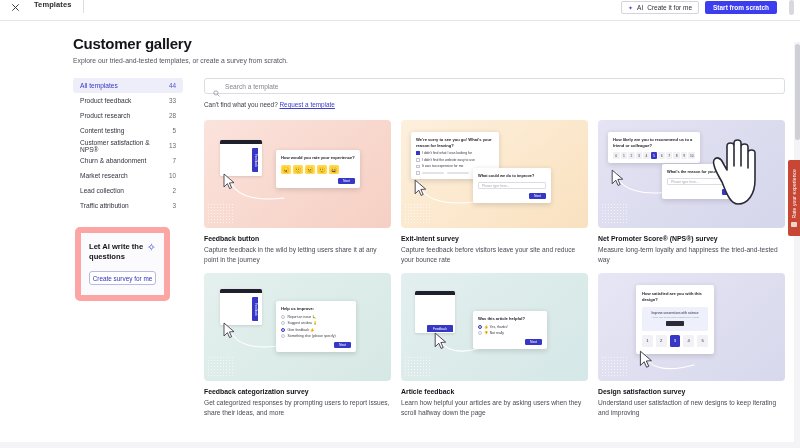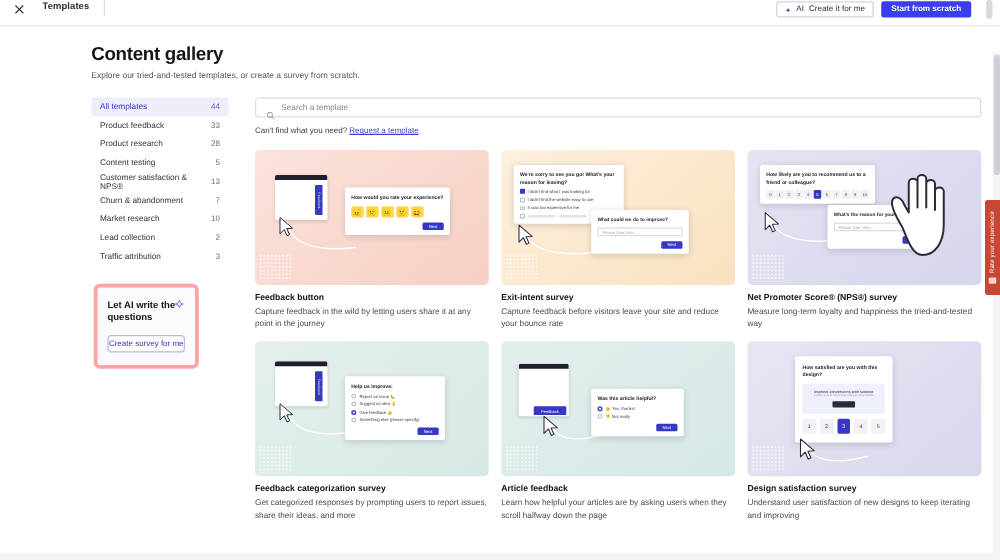--- a/index.html
+++ b/index.html
@@ -68,22 +68,22 @@
     display: flex; align-items: center; justify-content: space-between;
     height: 15px; padding: 0 7px 0 7px;
     font-size: 6.6px; color: #33333c; border-radius: 3px;
   }
   .cat-item.active { background: #eeeefb; color: #3636c4; font-weight: 400; }
   .cat-count { font-size: 6.4px; color: #6a6a74; }
   .cat-item.active .cat-count { color: #5656c8; }
 
   .ai-card {
     margin-top: 14px; margin-left: 2px;
-    width: 84px;
-    border: 3px solid #fca5a5; border-radius: 5px;
+    width: 95px;
+    border: 6px solid #fca5a5; border-radius: 5px;
     background: #fbfbfe;
     padding: 9px 8px 10px 8px;
     position: relative;
   }
   .ai-card-title {
     font-size: 7.6px; font-weight: 700; line-height: 1.32; color: #14141a;
     width: 74px;
   }
   .ai-spark {
     position: absolute; top: 9px; right: 8px;
@@ -259,21 +259,21 @@
       <span>Create it for me</span>
     </div>
     <div class="btn-primary">Start from scratch</div>
     <div class="tb-scroll"></div>
   </div>
 </div>
 
 <div class="page">
 
   <div class="page-head">
-    <div class="page-title">Content gallery</div>
+    <div class="page-title">Customer gallery</div>
     <div class="page-sub">Explore our tried-and-tested templates, or create a survey from scratch.</div>
   </div>
 
   <div class="body-wrap">
 
     <div class="sidebar">
       <div class="cat-list">
         <div class="cat-item active">
           <span>All templates</span>
           <span class="cat-count">44</span>

